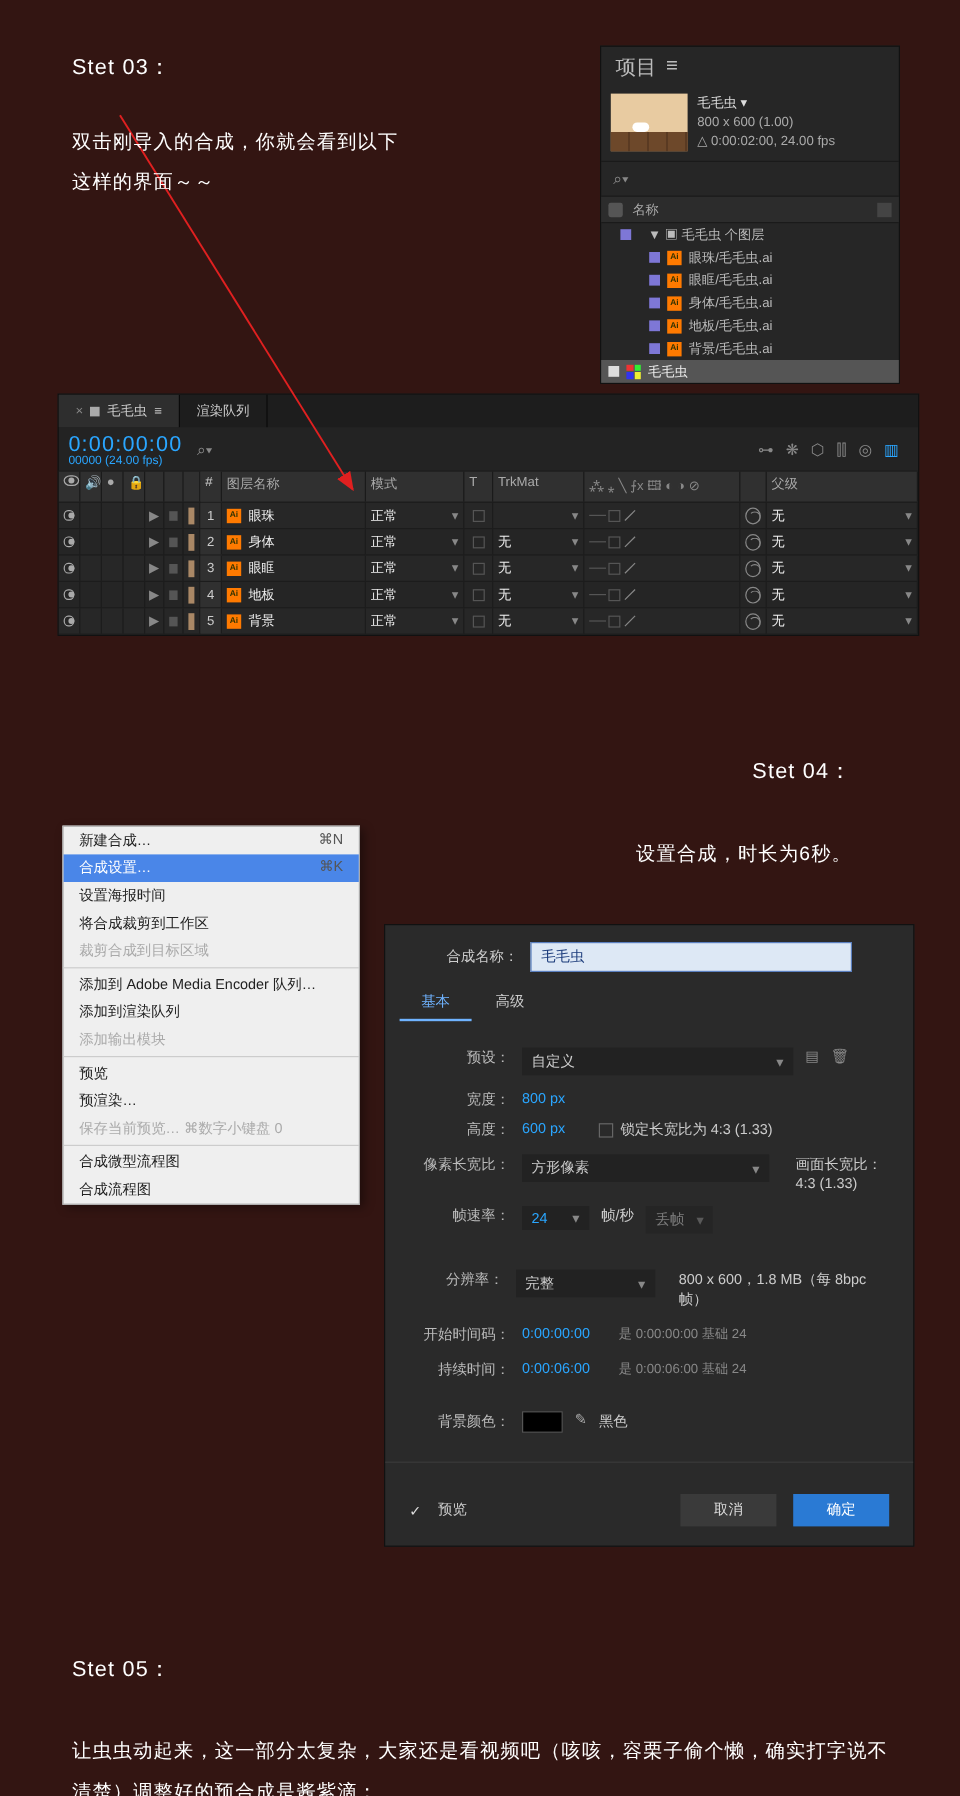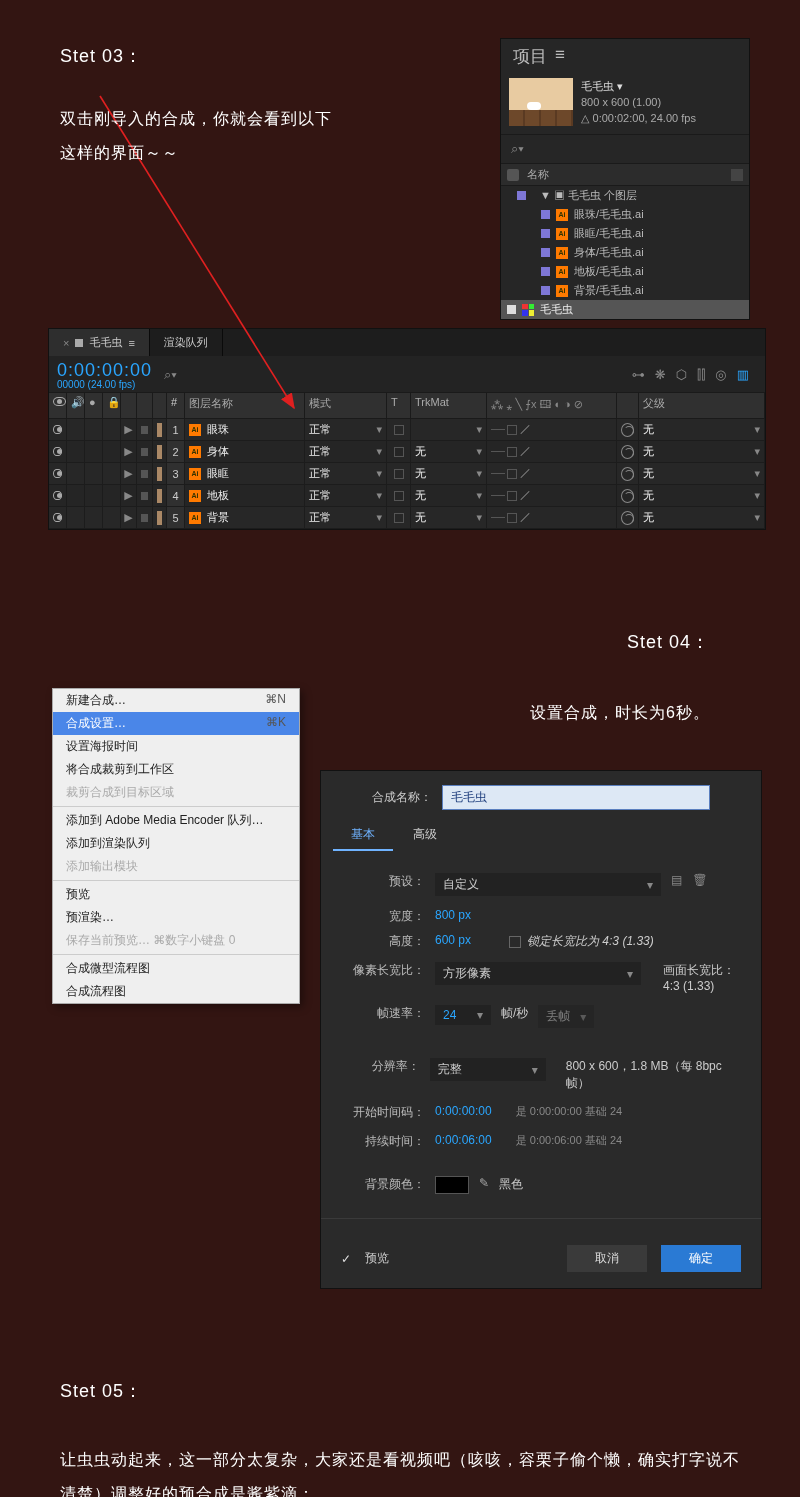--- a/index.html
+++ b/index.html
@@ -514,21 +514,21 @@
         <span style="color:#888;">▤</span>
         <span style="color:#888;">🗑</span>
       </div>
       <div class="field-row">
         <span class="lab">宽度：</span>
         <span class="blue">800 px</span>
       </div>
       <div class="field-row" style="margin-top:-4px;">
         <span class="lab">高度：</span>
         <span class="blue">600 px</span>
-        <span style="margin-left:28px;font-style:italic;"><span class="chk"></span><span>锁定长宽比为 4:3 (1.33)</span></span>
+        <span style="margin-left:18px;"><span class="chk"></span><span>锁定长宽比为 4:3 (1.33)</span></span>
       </div>
       <div class="field-row">
         <span class="lab">像素长宽比：</span>
         <span class="dd" style="min-width:206px;">
               <span>方形像素</span>
               <span class="dd-caret">▾</span>
             </span>
         <div style="margin-left:12px;">
           <div>画面长宽比：</div>
               <div>4:3 (1.33)</div>

